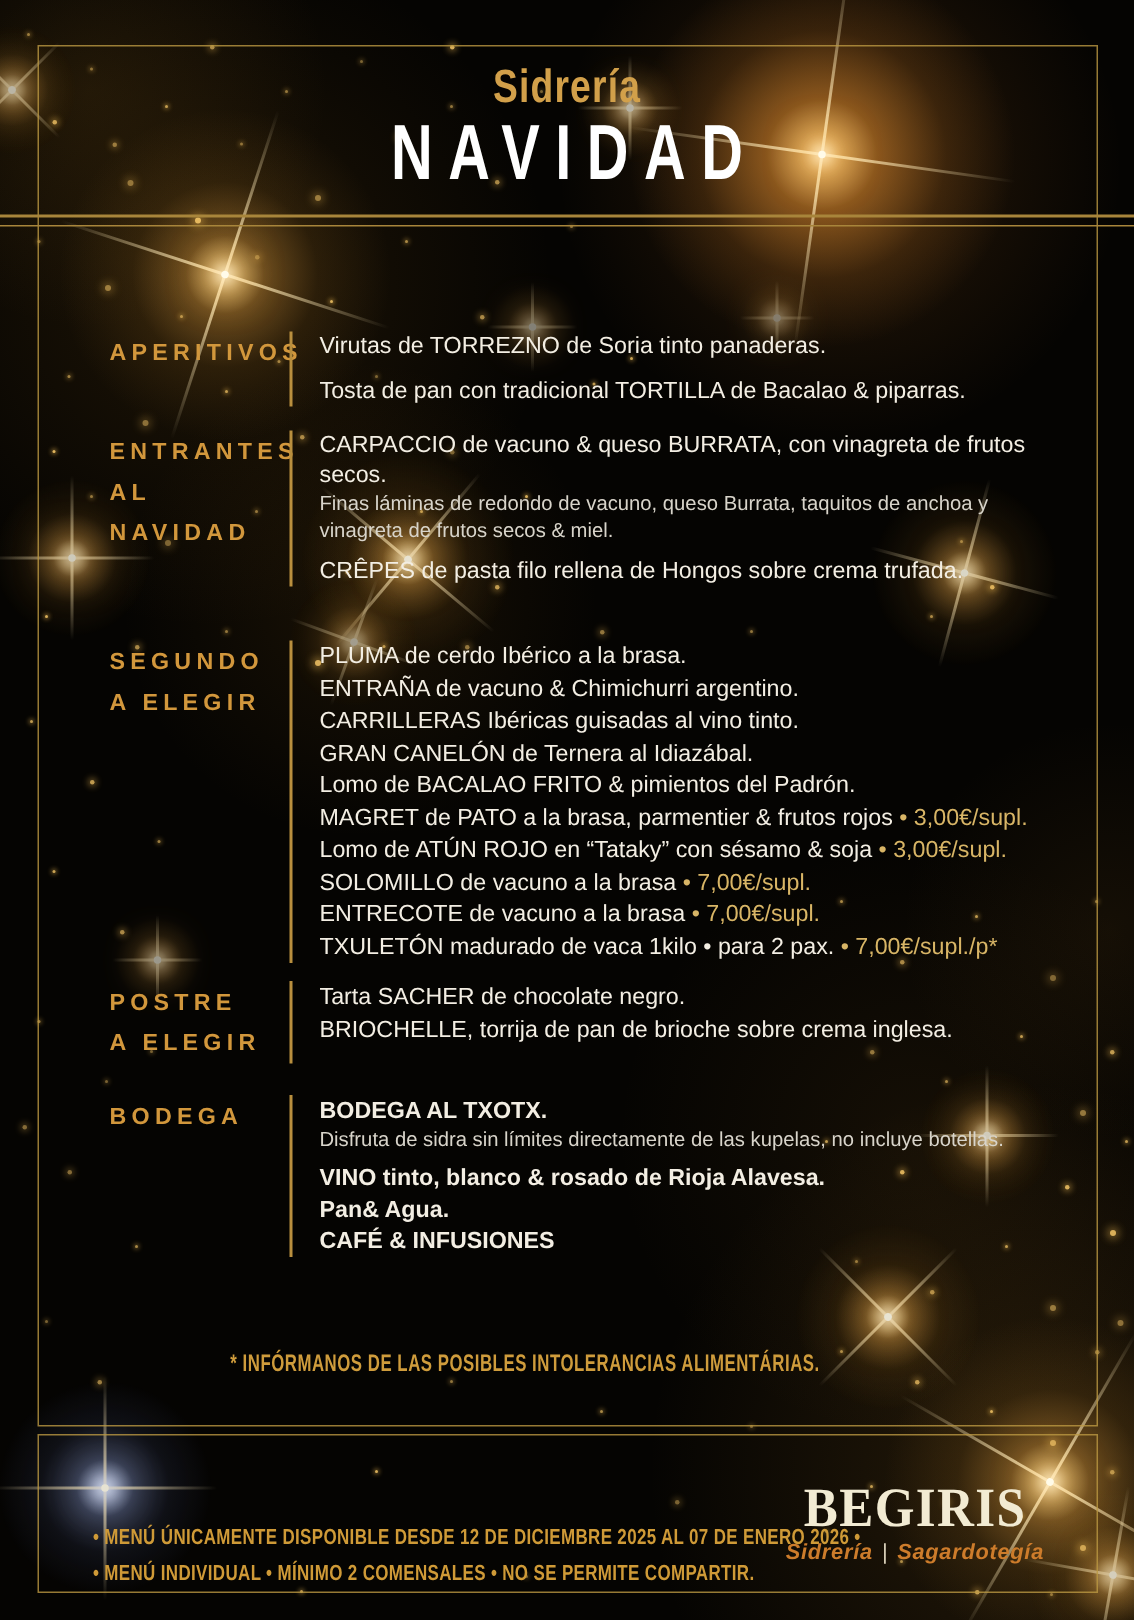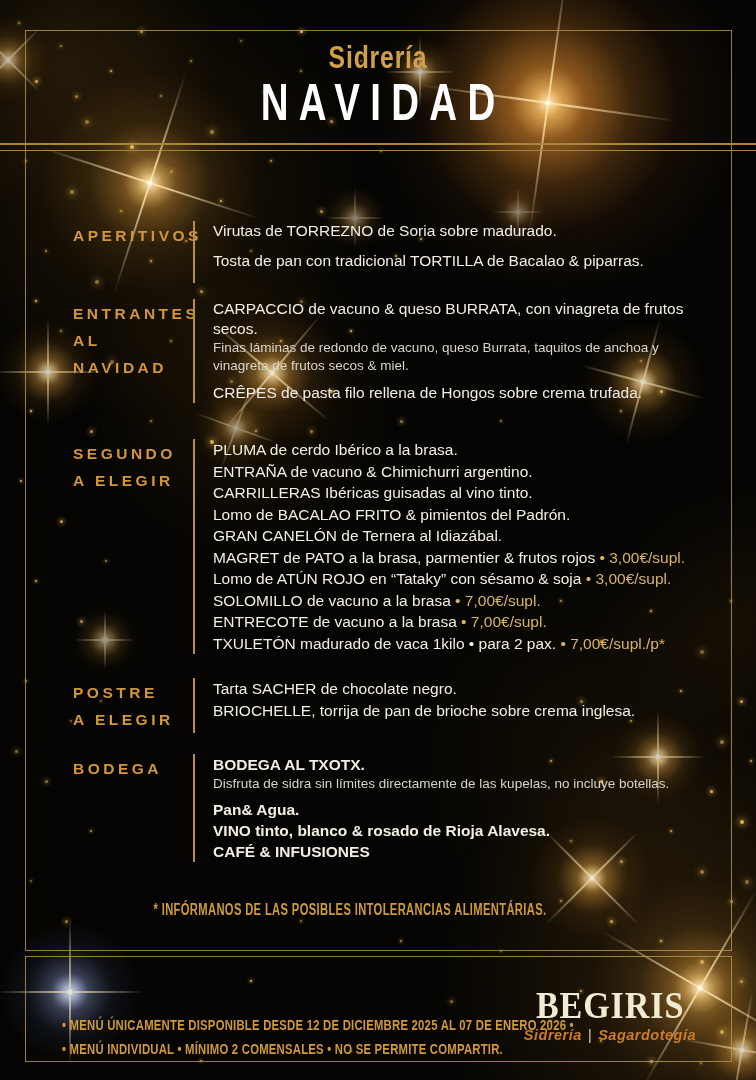--- a/index.html
+++ b/index.html
@@ -45,27 +45,27 @@
   .section{display:flex;align-items:stretch;}
   .section-label{width:168px;box-sizing:border-box;padding:1px 0 0 48px;
     color:#d2973c;font-weight:bold;font-size:15.5px;letter-spacing:3.5px;line-height:27px;}
   .section-divider{width:2px;background:#b98f3e;}
   .section-items{flex:1;padding:0 6px 0 18px;color:#f3eee3;font-size:15.5px;}
   .item{white-space:nowrap;}
   .item-price{color:#d8b566;}
   .item-sub{font-size:13.5px;color:#d8d4ca;line-height:18px;font-weight:normal;white-space:normal;max-width:500px;}
 
   .section.aperitivos .item{line-height:20px;margin-bottom:10px;}
-  .section.aperitivos .item:last-child{margin-bottom:12px;}
+  .section.aperitivos .item:last-child{margin-bottom:0;}
   .section.aperitivos{margin-bottom:16px;}
   .section.entrantes .item{line-height:20px;white-space:normal;}
   .section.entrantes .item-sub{margin-bottom:8px;}
   .section.entrantes{margin-bottom:36px;}
   .section.segundo .item{line-height:21.5px;}
-  .section.segundo{margin-bottom:24px;}
+  .section.segundo{margin-bottom:12px;}
   .section.postre .item{line-height:22px;}
   .section.postre{margin-bottom:21px;}
   .section.bodega .item{line-height:21px;font-weight:bold;}
   .section.bodega .item-sub{margin-bottom:6px;}
 
   .allergen{position:absolute;left:0;top:901px;width:700px;text-align:center;
     color:#cf9c3c;font-weight:bold;font-size:16px;letter-spacing:.5px;
     transform:scaleX(.7);transform-origin:center;white-space:nowrap;}
 
   
@@ -318,21 +318,21 @@
     <div class="sep-b"></div>
   </div>
 
   <div class="menu">
   <section class="section aperitivos">
     <div class="section-label">
           <div>APERITIVOS</div>
         </div>
     <div class="section-divider"></div>
     <div class="section-items">
-          <div class="item"><span>Virutas de TORREZNO de Soria sobre madurado.</span></div>
+          <div class="item"><span>Virutas de TORREZNO de Soria tinto panaderas.</span></div>
           <div class="item"><span>Tosta de pan con tradicional TORTILLA de Bacalao &amp; piparras.</span></div>
         </div>
   </section>
 
   <section class="section entrantes">
     <div class="section-label">
           <div>ENTRANTES</div>
           <div>AL NAVIDAD</div>
         </div>
     <div class="section-divider"></div>
@@ -346,22 +346,22 @@
   <section class="section segundo">
     <div class="section-label">
           <div>SEGUNDO</div>
           <div>A ELEGIR</div>
         </div>
     <div class="section-divider"></div>
     <div class="section-items">
           <div class="item"><span>PLUMA de cerdo Ibérico a la brasa.</span></div>
           <div class="item"><span>ENTRAÑA de vacuno &amp; Chimichurri argentino.</span></div>
           <div class="item"><span>CARRILLERAS Ibéricas guisadas al vino tinto.</span></div>
+          <div class="item"><span>GRAN CANELÓN de Ternera al Idiazábal.</span></div>
           <div class="item"><span>Lomo de BACALAO FRITO &amp; pimientos del Padrón.</span></div>
-          <div class="item"><span>GRAN CANELÓN de Ternera al Idiazábal.</span></div>
           <div class="item"><span>MAGRET de PATO a la brasa, parmentier &amp; frutos rojos</span><span class="item-price"> • 3,00€/supl.</span></div>
           <div class="item"><span>Lomo de ATÚN ROJO en “Tataky” con sésamo &amp; soja</span><span class="item-price"> • 3,00€/supl.</span></div>
           <div class="item"><span>SOLOMILLO de vacuno a la brasa</span><span class="item-price"> • 7,00€/supl.</span></div>
           <div class="item"><span>ENTRECOTE de vacuno a la brasa</span><span class="item-price"> • 7,00€/supl.</span></div>
           <div class="item"><span>TXULETÓN madurado de vaca 1kilo • para 2 pax.</span><span class="item-price"> • 7,00€/supl./p*</span></div>
         </div>
   </section>
 
   <section class="section postre">
     <div class="section-label">
@@ -376,22 +376,22 @@
   </section>
 
   <section class="section bodega">
     <div class="section-label">
           <div>BODEGA</div>
         </div>
     <div class="section-divider"></div>
     <div class="section-items">
           <div class="item"><span>BODEGA AL TXOTX.</span></div>
           <div class="item-sub">Disfruta de sidra sin límites directamente de las kupelas, no incluye botellas.</div>
+          <div class="item"><span>VINO tinto, blanco &amp; rosado de Rioja Alavesa.</span></div>
           <div class="item"><span>Pan&amp; Agua.</span></div>
-          <div class="item"><span>VINO tinto, blanco &amp; rosado de Rioja Alavesa.</span></div>
           <div class="item"><span>CAFÉ &amp; INFUSIONES</span></div>
         </div>
   </section>
 </div>
 
   <div class="allergen">* INFÓRMANOS DE LAS POSIBLES INTOLERANCIAS ALIMENTÁRIAS.</div>
 
   <div class="footer">
     <div class="legal legal1">• MENÚ ÚNICAMENTE DISPONIBLE DESDE 12 DE DICIEMBRE 2025 AL 07 DE ENERO 2026 •</div>
     <div class="legal legal2">• MENÚ INDIVIDUAL • MÍNIMO 2 COMENSALES • NO SE PERMITE COMPARTIR.</div>

